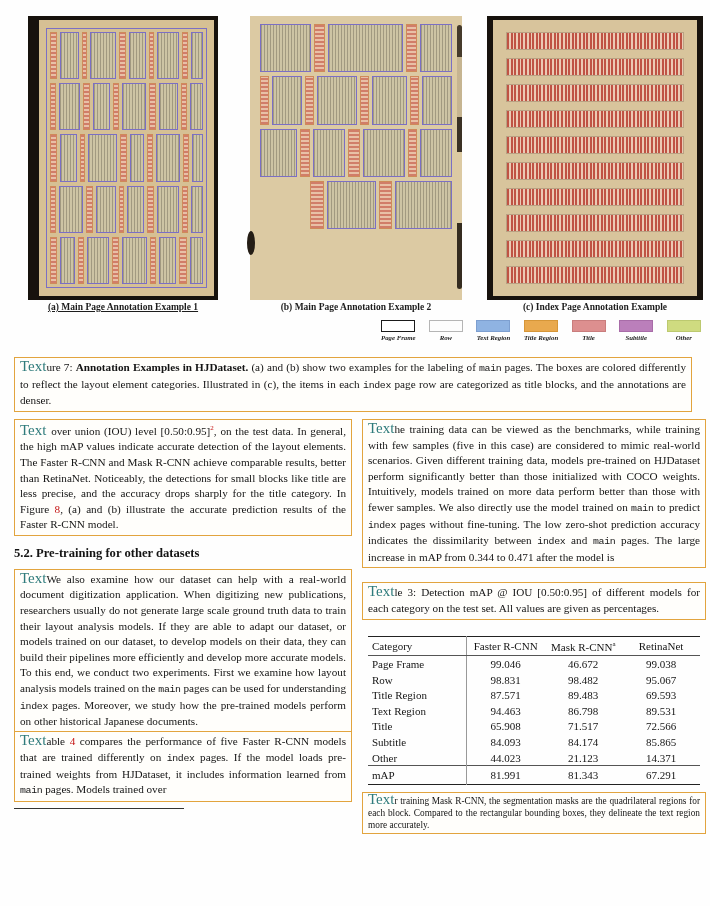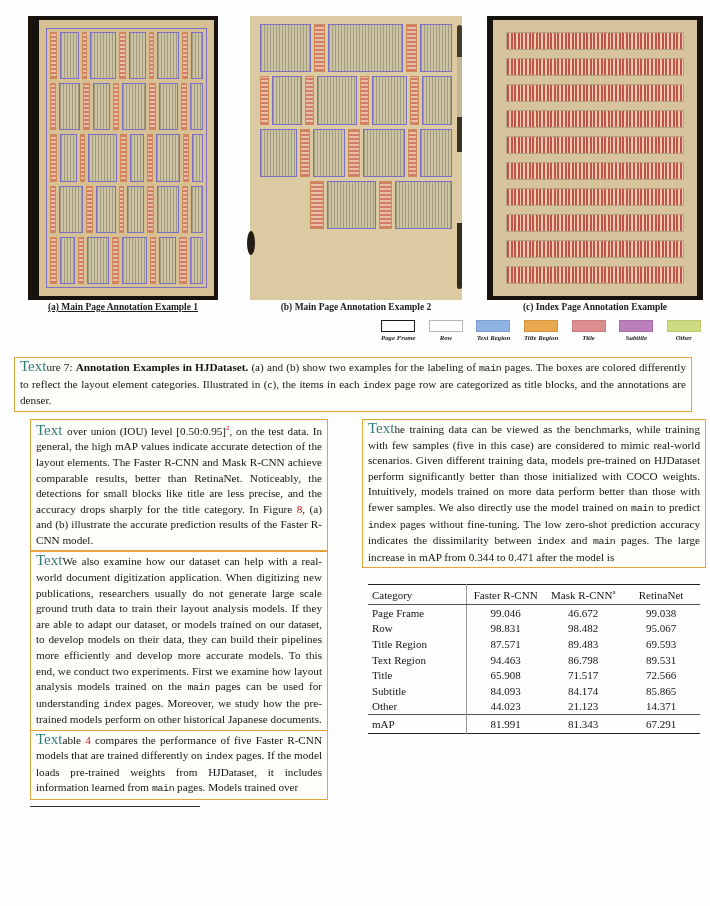--- a/index.html
+++ b/index.html
@@ -43,21 +43,21 @@
   .ann{border:1.4px solid #e2a43e;padding:1px 5px 2px 5px;background:#fffefb;box-sizing:border-box;}
   .para{font-size:11.2px;line-height:15.6px;text-align:justify;}
   .rn-tag{color:#2f7b7b;font-size:15px;}
   .rn-bold{font-weight:bold;}
   .rn-red{color:#c41111;}
   .rn-green{color:#8fc48f;}
   .rn-mono{font-family:"Liberation Mono",monospace;font-size:0.88em;letter-spacing:-0.3px;}
   .rn-sup{vertical-align:super;font-size:7px;}
 
   #fig7-box{position:absolute;left:14px;top:357px;width:678px;}
-  #left-col{position:absolute;left:14px;top:419px;width:298px;margin-left:16px;}
+  #left-col{position:absolute;left:14px;top:419px;width:338px;}
   #right-col{position:absolute;left:362px;top:419px;width:344px;}
   .section-heading{font-size:12.6px;font-weight:bold;margin:10px 0 8px 0;}
   .fnote{font-size:9.3px;line-height:11.6px;text-align:justify;}
   .fnote-rule{width:170px;border-top:1px solid #333;margin:6px 0 3px 0;}
   #left-p3{margin-top:-1.4px;}
 
   
   .tbl-wrap{margin:16px 2px 0 6px;}
   table{border-collapse:collapse;table-layout:fixed;width:332px;font-size:11px;
         border-top:1.4px solid #222;border-bottom:1.4px solid #222;}
@@ -226,27 +226,29 @@
       <div class="legend-item">
         <div class="legend-swatch" style="background: rgb(207, 219, 128); border: 1px solid rgb(188, 201, 111);"></div>
         <div class="legend-label">Other</div>
       </div>
     </div>
 
   <div class="ann para" id="fig7-box"><span class="rn-tag">Text</span><span>ure 7: </span><span class="rn-bold">Annotation Examples in HJDataset.</span><span> (a) and (b) show two examples for the labeling of </span><span class="rn-mono">main</span><span> pages. The boxes are colored differently to reflect the layout element categories. Illustrated in (c), the items in each </span><span class="rn-mono">index</span><span> page row are categorized as title blocks, and the annotations are denser.</span></div>
 
   <div id="left-col">
     <div class="ann para"><span class="rn-tag">Text </span><span>over union (IOU) level [0.50:0.95]</span><span class="rn-red rn-sup">2</span><span>, on the test data. In general, the high mAP values indicate accurate detection of the layout elements. The Faster R-CNN and Mask R-CNN achieve comparable results, better than RetinaNet. Noticeably, the detections for small blocks like title are less precise, and the accuracy drops sharply for the title category. In Figure </span><span class="rn-red">8</span><span>, (a) and (b) illustrate the accurate prediction results of the Faster R-CNN model.</span></div>
+    <div class="section-heading">5.2. Pre-training for other datasets</div>
     <div class="ann para"><span class="rn-tag">Text</span><span>We also examine how our dataset can help with a real-world document digitization application. When digitizing new publications, researchers usually do not generate large scale ground truth data to train their layout analysis models. If they are able to adapt our dataset, or models trained on our dataset, to develop models on their data, they can build their pipelines more efficiently and develop more accurate models. To this end, we conduct two experiments. First we examine how layout analysis models trained on the </span><span class="rn-mono">main</span><span> pages can be used for understanding </span><span class="rn-mono">index</span><span> pages. Moreover, we study how the pre-trained models perform on other historical Japanese documents.</span></div>
     <div class="ann para" id="left-p3"><span class="rn-tag">Text</span><span>able </span><span class="rn-red">4</span><span> compares the performance of five Faster R-CNN models that are trained differently on </span><span class="rn-mono">index</span><span> pages. If the model loads pre-trained weights from HJDataset, it includes information learned from </span><span class="rn-mono">main</span><span> pages. Models trained over</span></div>
     <div class="fnote-rule"></div>
   </div>
 
   <div id="right-col">
     <div class="ann para"><span class="rn-tag">Text</span><span>he training data can be viewed as the benchmarks, while training with few samples (five in this case) are considered to mimic real-world scenarios. Given different training data, models pre-trained on HJDataset perform significantly better than those initialized with COCO weights. Intuitively, models trained on more data perform better than those with fewer samples. We also directly use the model trained on </span><span class="rn-mono">main</span><span> to predict </span><span class="rn-mono">index</span><span> pages without fine-tuning. The low zero-shot prediction accuracy indicates the dissimilarity between </span><span class="rn-mono">index</span><span> and </span><span class="rn-mono">main</span><span> pages. The large increase in mAP from 0.344 to 0.471 after the model is</span></div>
+    <div class="ann para caption-box"><span class="rn-tag">Text</span><span>le 3: Detection mAP @ IOU [0.50:0.95] of different models for each category on the test set. All values are given as percentages.</span></div>
     <div class="tbl-wrap">
       <table>
         <thead>
           <tr>
             <th>Category</th>
             <th>Faster R-CNN</th>
             <th><span>Mask R-CNN</span><span class="hdr-sup">a</span></th>
             <th>RetinaNet</th>
           </tr>
         </thead>
@@ -297,15 +299,16 @@
         <tfoot>
           <tr>
             <td>mAP</td>
             <td>81.991</td>
             <td>81.343</td>
             <td>67.291</td>
           </tr>
         </tfoot>
       </table>
     </div>
+    <div class="ann fnote tfoot-box"><span class="rn-tag">Text</span><span>r training Mask R-CNN, the segmentation masks are the quadrilateral regions for each block. Compared to the rectangular bounding boxes, they delineate the text region more accurately.</span></div>
   </div>
 
 </div>
 
 </body></html>

